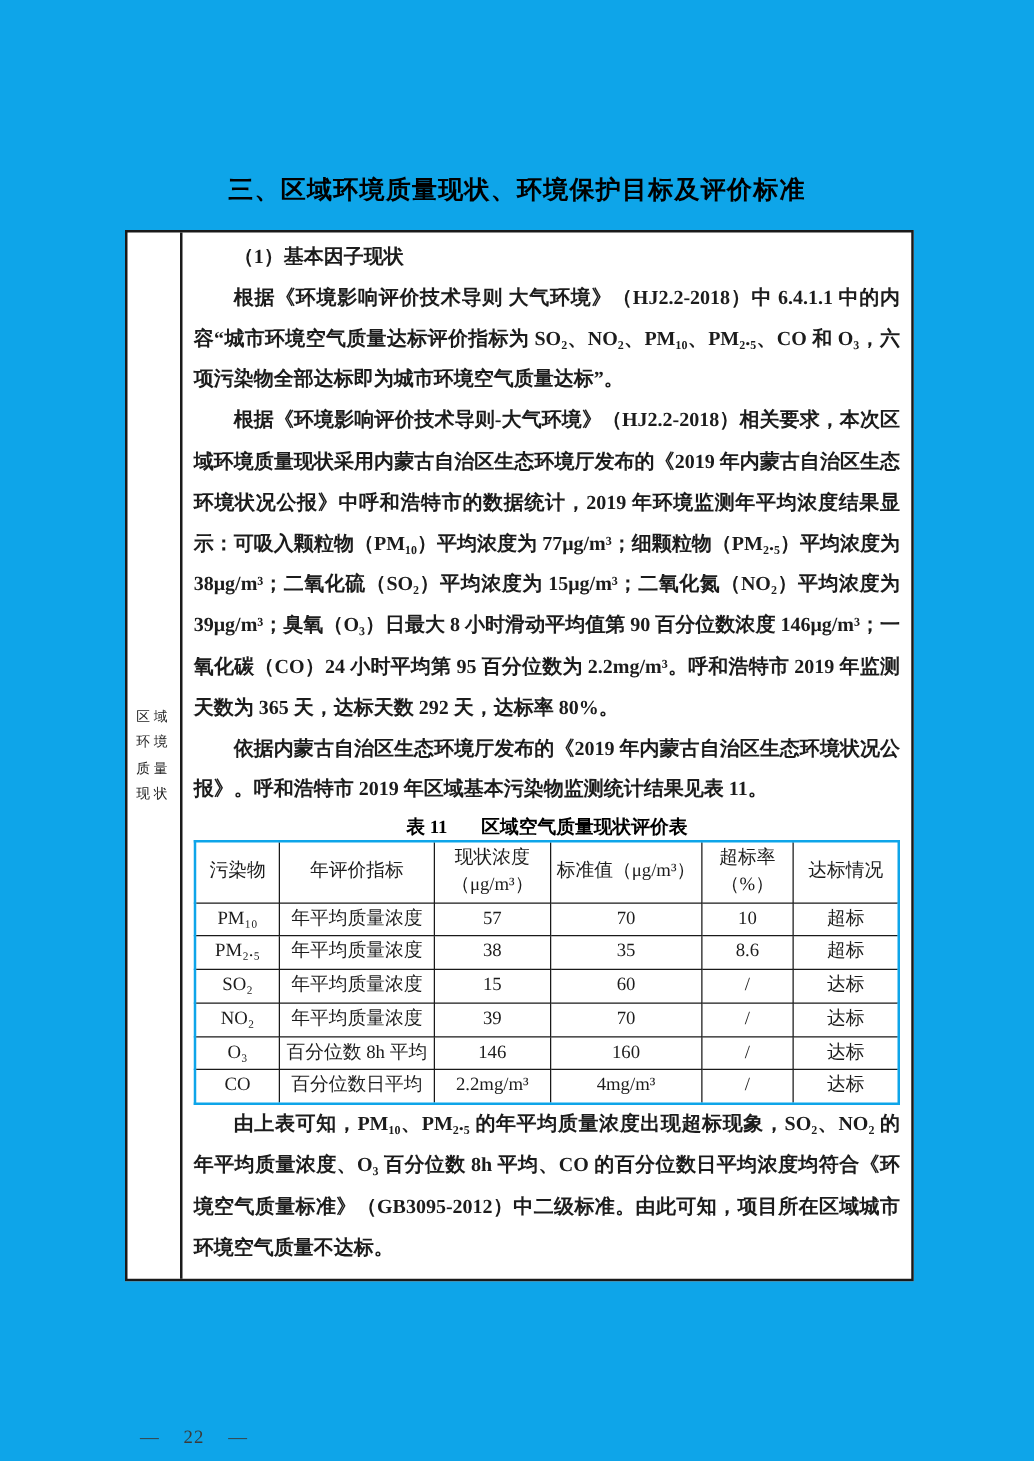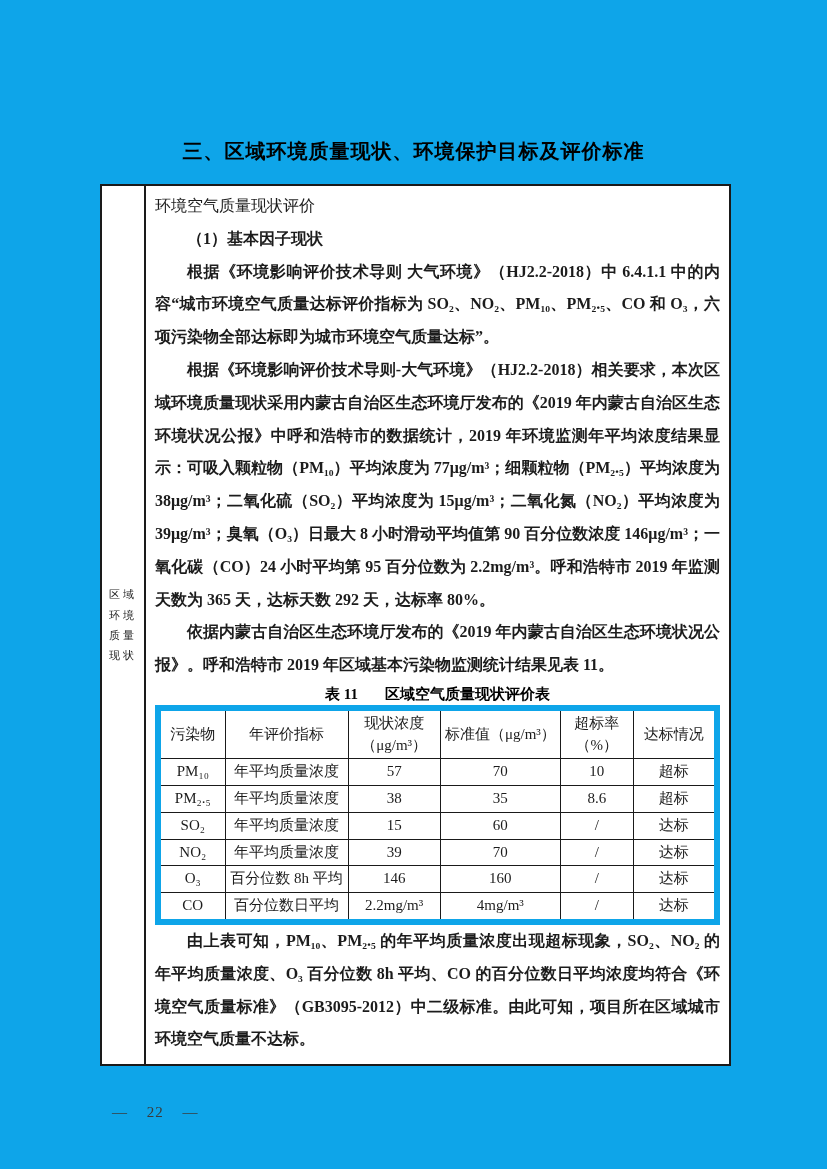--- a/index.html
+++ b/index.html
@@ -69,21 +69,21 @@
     margin: 3px 0 1px 0;
     text-align: center;
     font-weight: bold;
     font-size: 15px;
     color: #000;
   }
   .tbl-caption .cap-label { margin-right: 1.8em; }
   table.data-table {
     width: 100%;
     border-collapse: collapse;
-    border: 6px solid #0ea5e9;
+    border: 2px solid #0ea5e9;
     font-size: 15px;
     color: #1c1c1c;
     table-layout: fixed;
   }
   table.data-table th, table.data-table td {
     border: 1px solid #1a1a1a;
     text-align: center;
     vertical-align: middle;
     padding: 2px 2px;
     font-weight: normal;
@@ -92,42 +92,41 @@
   table.data-table th { white-space: pre-line; }
   col.c1 { width: 12%; }
   col.c2 { width: 22%; }
   col.c3 { width: 16.5%; }
   col.c4 { width: 21.5%; }
   col.c5 { width: 13%; }
   col.c6 { width: 15%; }
   .footer {
     position: absolute;
     left: 112px;
-    top: 1104px;
+    top: 1142px;
     font-size: 15px;
     color: #3a3a3a;
     word-spacing: 14px;
     letter-spacing: 1px;
   }
 </style>
 </head>
 <body>
 
 <div class="page">
 
   <h1 class="doc-title">三、区域环境质量现状、环境保护目标及评价标准</h1>
 
   <div class="outer-box">
 
     <div class="side-cell">
       <div class="side-text">区域环境质量现状</div>
     </div>
 
     <div class="content-cell">
-      <p class="p">环境空气质量现状评价</p>
       <p class="p indent">（1）基本因子现状</p>
       <p class="p indent">根据《环境影响评价技术导则 大气环境》（HJ2.2-2018）中 6.4.1.1 中的内容“城市环境空气质量达标评价指标为 SO₂、NO₂、PM₁₀、PM₂.₅、CO 和 O₃，六项污染物全部达标即为城市环境空气质量达标”。</p>
       <p class="p indent">根据《环境影响评价技术导则-大气环境》（HJ2.2-2018）相关要求，本次区域环境质量现状采用内蒙古自治区生态环境厅发布的《2019 年内蒙古自治区生态环境状况公报》中呼和浩特市的数据统计，2019 年环境监测年平均浓度结果显示：可吸入颗粒物（PM₁₀）平均浓度为 77μg/m³；细颗粒物（PM₂.₅）平均浓度为 38μg/m³；二氧化硫（SO₂）平均浓度为 15μg/m³；二氧化氮（NO₂）平均浓度为 39μg/m³；臭氧（O₃）日最大 8 小时滑动平均值第 90 百分位数浓度 146μg/m³；一氧化碳（CO）24 小时平均第 95 百分位数为 2.2mg/m³。呼和浩特市 2019 年监测天数为 365 天，达标天数 292 天，达标率 80%。</p>
       <p class="p indent">依据内蒙古自治区生态环境厅发布的《2019 年内蒙古自治区生态环境状况公报》。呼和浩特市 2019 年区域基本污染物监测统计结果见表 11。</p>
 
       <div class="tbl-caption">
         <span class="cap-label">表 11</span><span>区域空气质量现状评价表</span>
       </div>
 
       <table class="data-table">

